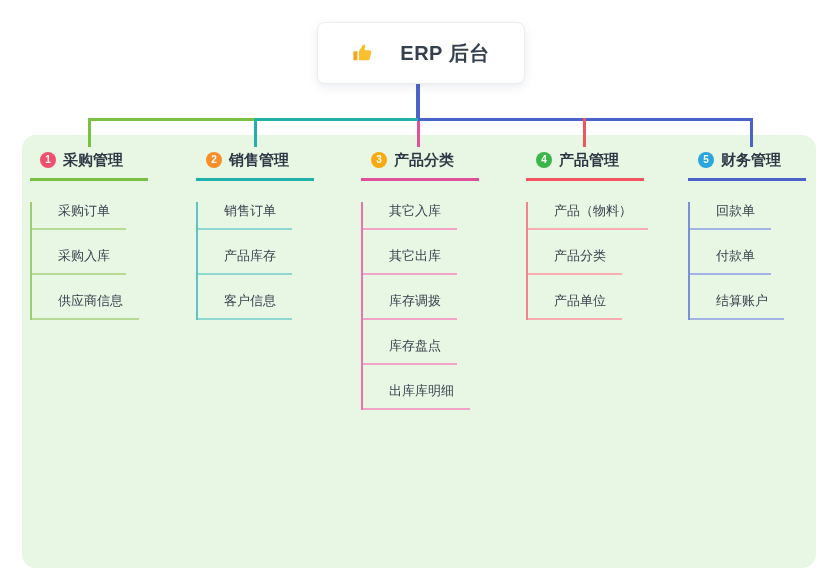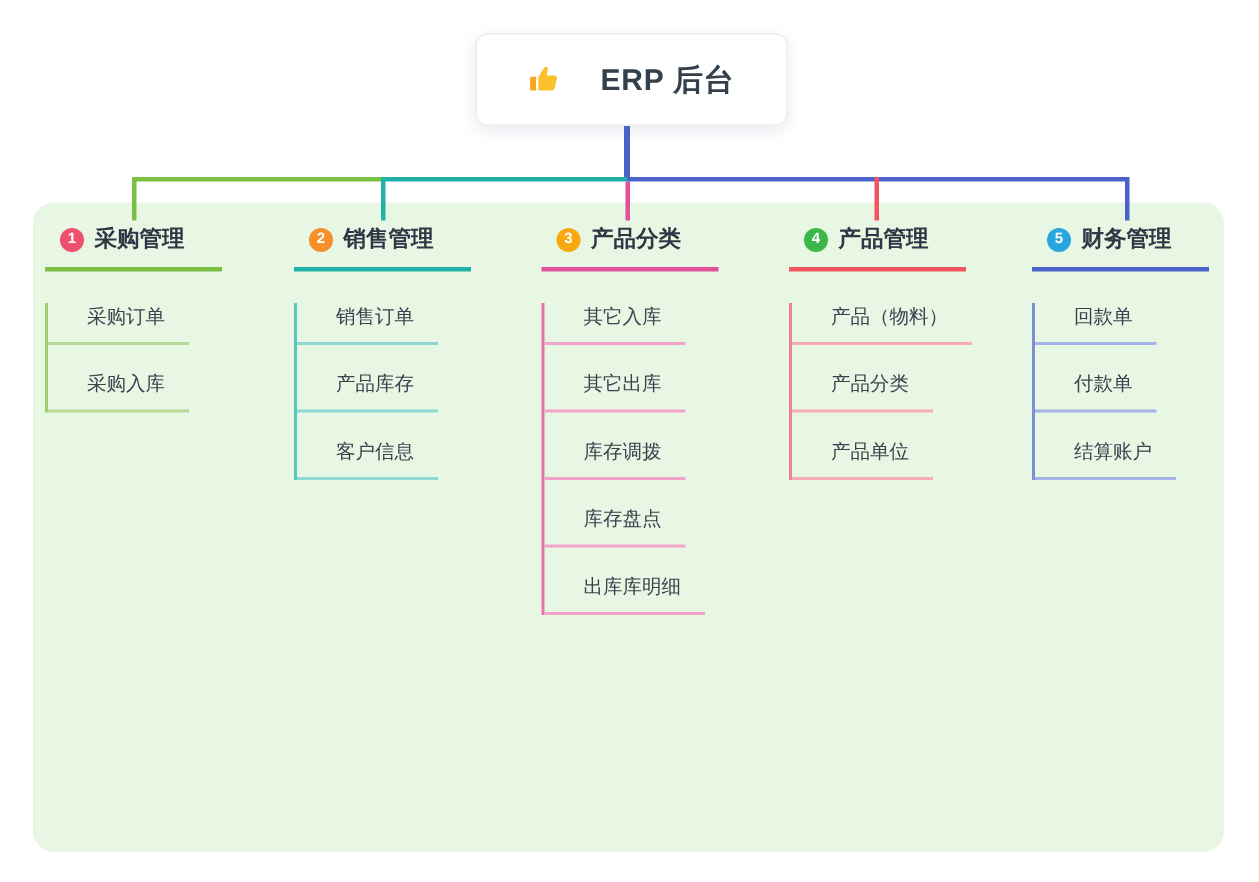--- a/index.html
+++ b/index.html
@@ -87,20 +87,21 @@
         <span class="badge-num">1</span>
       </span>
       <span class="branch-label">采购管理</span>
     </div>
     <ul class="children">
   <li class="child">采购订单</li>
 
   <li class="child">采购入库</li>
 
 
+  <li class="child">供应商信息</li>
 </ul>
   </div>
 
   <div class="branch" style="left: 196px; --strong: #20b2aa; --mid: #5cc7c0; --light: #8fd8d2;">
     <div class="branch-title">
       <span class="badge" style="background: rgb(247, 142, 42);">
         <span class="badge-num">2</span>
       </span>
       <span class="branch-label">销售管理</span>
     </div>

